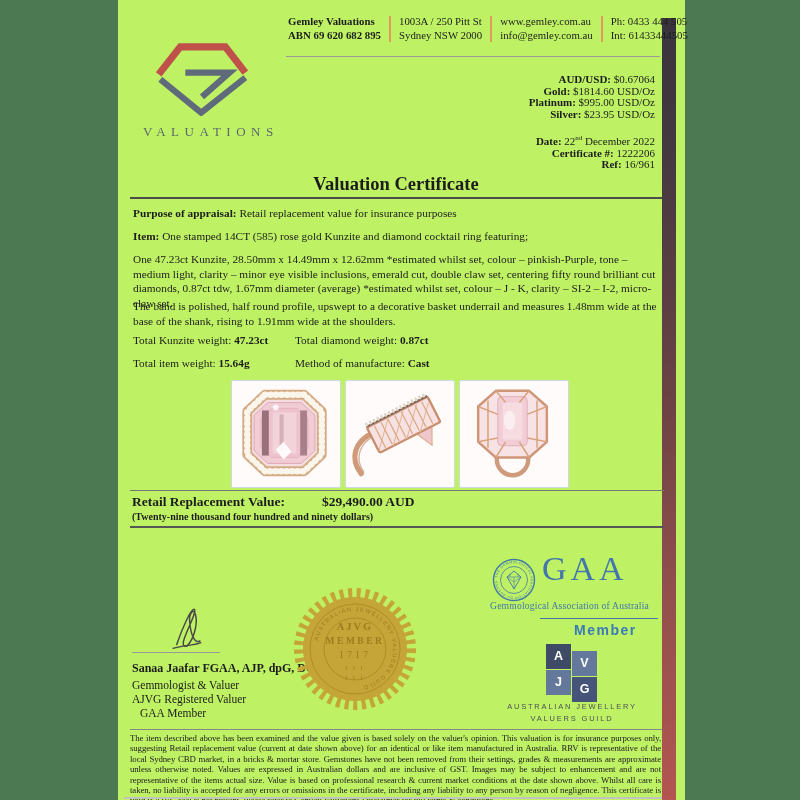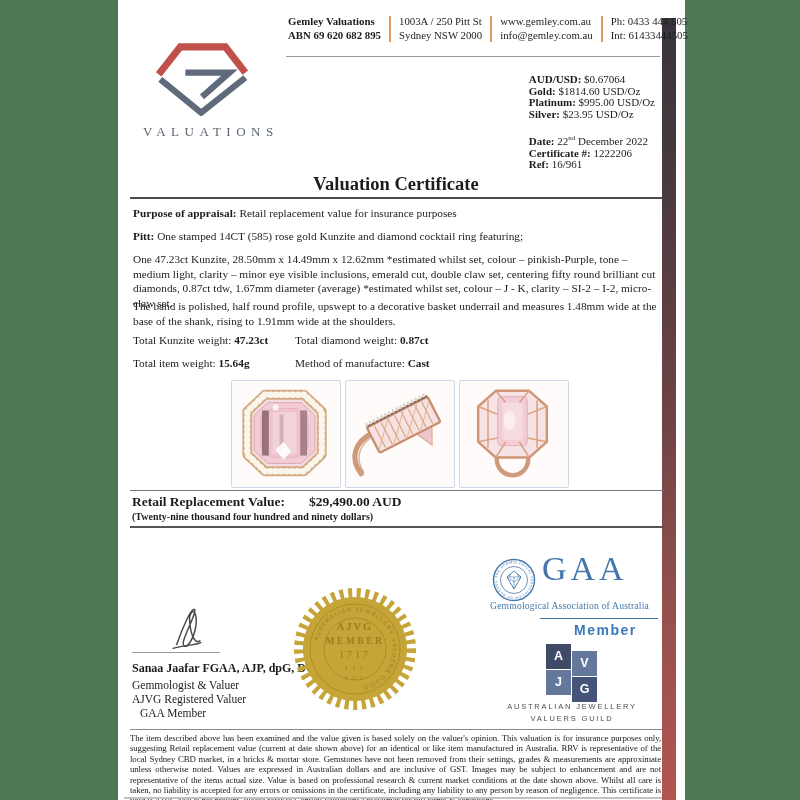--- a/index.html
+++ b/index.html
@@ -5,59 +5,59 @@
   html,body{margin:0;padding:0;}
   body{
     width:800px;height:800px;overflow:hidden;
     background:#4c7951;
     font-family:"Liberation Serif","DejaVu Serif",serif;
     color:#1c1c1c;
     position:relative;
   }
   .page{
     position:absolute;left:118px;top:0;width:567px;height:800px;
-    background:#ffffff;
+    background:#bef264;
   }
   .edge-bar{
     position:absolute;left:544px;top:18px;width:14px;height:782px;
     background:linear-gradient(180deg,#39343c 0%,#473a40 20%,#6b4244 48%,#93504d 75%,#b35551 100%);
   }
   
   .header{position:absolute;left:170px;top:15px;display:flex;align-items:stretch;
     font-size:10.8px;line-height:13.8px;white-space:nowrap;}
   .hcol{padding:0 8px;}
   .hcol.first{padding-left:0;font-weight:bold;}
   .hsep{width:2px;background:#e09a5d;margin:1px 0;}
   .header-rule{position:absolute;left:168px;top:56px;width:374px;border-top:1px solid #9a9a9a;}
   
   .logo-block{position:absolute;left:20px;top:36px;width:128px;text-align:center;}
   .logo-name{font-size:27px;letter-spacing:2px;color:#bf4d48;margin-top:4px;}
   .logo-sub{font-size:13px;letter-spacing:5.5px;color:#5c6570;margin-top:4px;padding-left:5px;}
   
-  .rates{position:absolute;right:30px;top:74px;font-size:11px;line-height:11.6px;white-space:nowrap;}
+  .rates{position:absolute;right:30px;top:74px;text-align:right;font-size:11px;line-height:11.6px;white-space:nowrap;}
   .rates b{font-weight:bold;}
   .meta{margin-top:13px;}
   sup{font-size:7px;vertical-align:super;}
   
   .title{position:absolute;left:12px;top:174px;width:532px;text-align:center;
     font-size:18.5px;font-weight:bold;border-bottom:2px solid #4d4d4d;padding-bottom:2px;}
   
   .para{position:absolute;left:15px;width:532px;font-size:11.3px;line-height:14.7px;margin:0;text-align:left;}
   .p-purpose{top:206px;} .p-item{top:229px;} .p-desc1{top:252px;} .p-desc2{top:299px;}
   .w-row{position:absolute;font-size:11.3px;white-space:nowrap;}
   .w1a{left:15px;top:334px;} .w1b{left:177px;top:334px;}
   .w2a{left:15px;top:357px;} .w2b{left:177px;top:357px;}
   
   .photos{position:absolute;left:113px;top:380px;display:flex;gap:4px;}
   .frame{width:108px;height:106px;border:1px solid #cfd8e6;border-radius:2px;background:#fefcfb;overflow:hidden;}
   
   .value-block{position:absolute;left:12px;top:490px;width:532px;
     border-top:1px solid #777;border-bottom:2px solid #555;padding:3px 0 4px 2px;}
   .value-line{font-size:13.5px;font-weight:bold;}
-  .value-amount{margin-left:24px;}
+  .value-amount{margin-left:37px;}
   .value-words{font-size:10px;font-weight:bold;margin-top:1px;}
   
   .sig-block{position:absolute;left:14px;top:600px;width:220px;font-size:11.5px;line-height:13.5px;}
   .sig-svg{position:absolute;left:18px;top:0;}
   .sig-rule{position:absolute;left:0;top:52px;width:88px;border-top:1px solid #999;}
   .sig-name{position:absolute;left:0;top:62px;font-weight:bold;font-size:12px;white-space:nowrap;}
   .sig-r1{position:absolute;left:0;top:79px;} .sig-r2{position:absolute;left:0;top:93px;}
   .sig-r3{position:absolute;left:0;top:107px;margin-left:8px;}
   
   .seal{position:absolute;left:176px;top:586px;}
@@ -134,21 +134,21 @@
     <div class="meta">
       <div><b>Date:</b> <span>22</span><sup>nd</sup><span> December 2022</span></div>
       <div><b>Certificate #:</b> <span>1222206</span></div>
       <div><b>Ref:</b> <span>16/961</span></div>
     </div>
   </div>
 
   <div class="title">Valuation Certificate</div>
 
   <p class="para p-purpose"><b>Purpose of appraisal:</b> <span>Retail replacement value for insurance purposes</span></p>
-  <p class="para p-item"><b>Pitt:</b> <span>One stamped 14CT (585) rose gold Kunzite and diamond cocktail ring featuring;</span></p>
+  <p class="para p-item"><b>Item:</b> <span>One stamped 14CT (585) rose gold Kunzite and diamond cocktail ring featuring;</span></p>
   <p class="para p-desc1">One 47.23ct Kunzite, 28.50mm x 14.49mm x 12.62mm *estimated whilst set, colour – pinkish-Purple, tone – medium light, clarity – minor eye visible inclusions, emerald cut, double claw set, centering fifty round brilliant cut diamonds, 0.87ct tdw, 1.67mm diameter (average) *estimated whilst set, colour – J - K, clarity – SI-2 – I-2, micro-claw set.</p>
   <p class="para p-desc2">The band is polished, half round profile, upswept to a decorative basket underrail and measures 1.48mm wide at the base of the shank, rising to 1.91mm wide at the shoulders.</p>
 
   <div class="w-row w1a"><span>Total Kunzite weight:</span> <b>47.23ct</b></div>
   <div class="w-row w1b"><span>Total diamond weight:</span> <b>0.87ct</b></div>
   <div class="w-row w2a"><span>Total item weight:</span> <b>15.64g</b></div>
   <div class="w-row w2b"><span>Method of manufacture:</span> <b>Cast</b></div>
 
   <div class="photos">
     <div class="frame">

